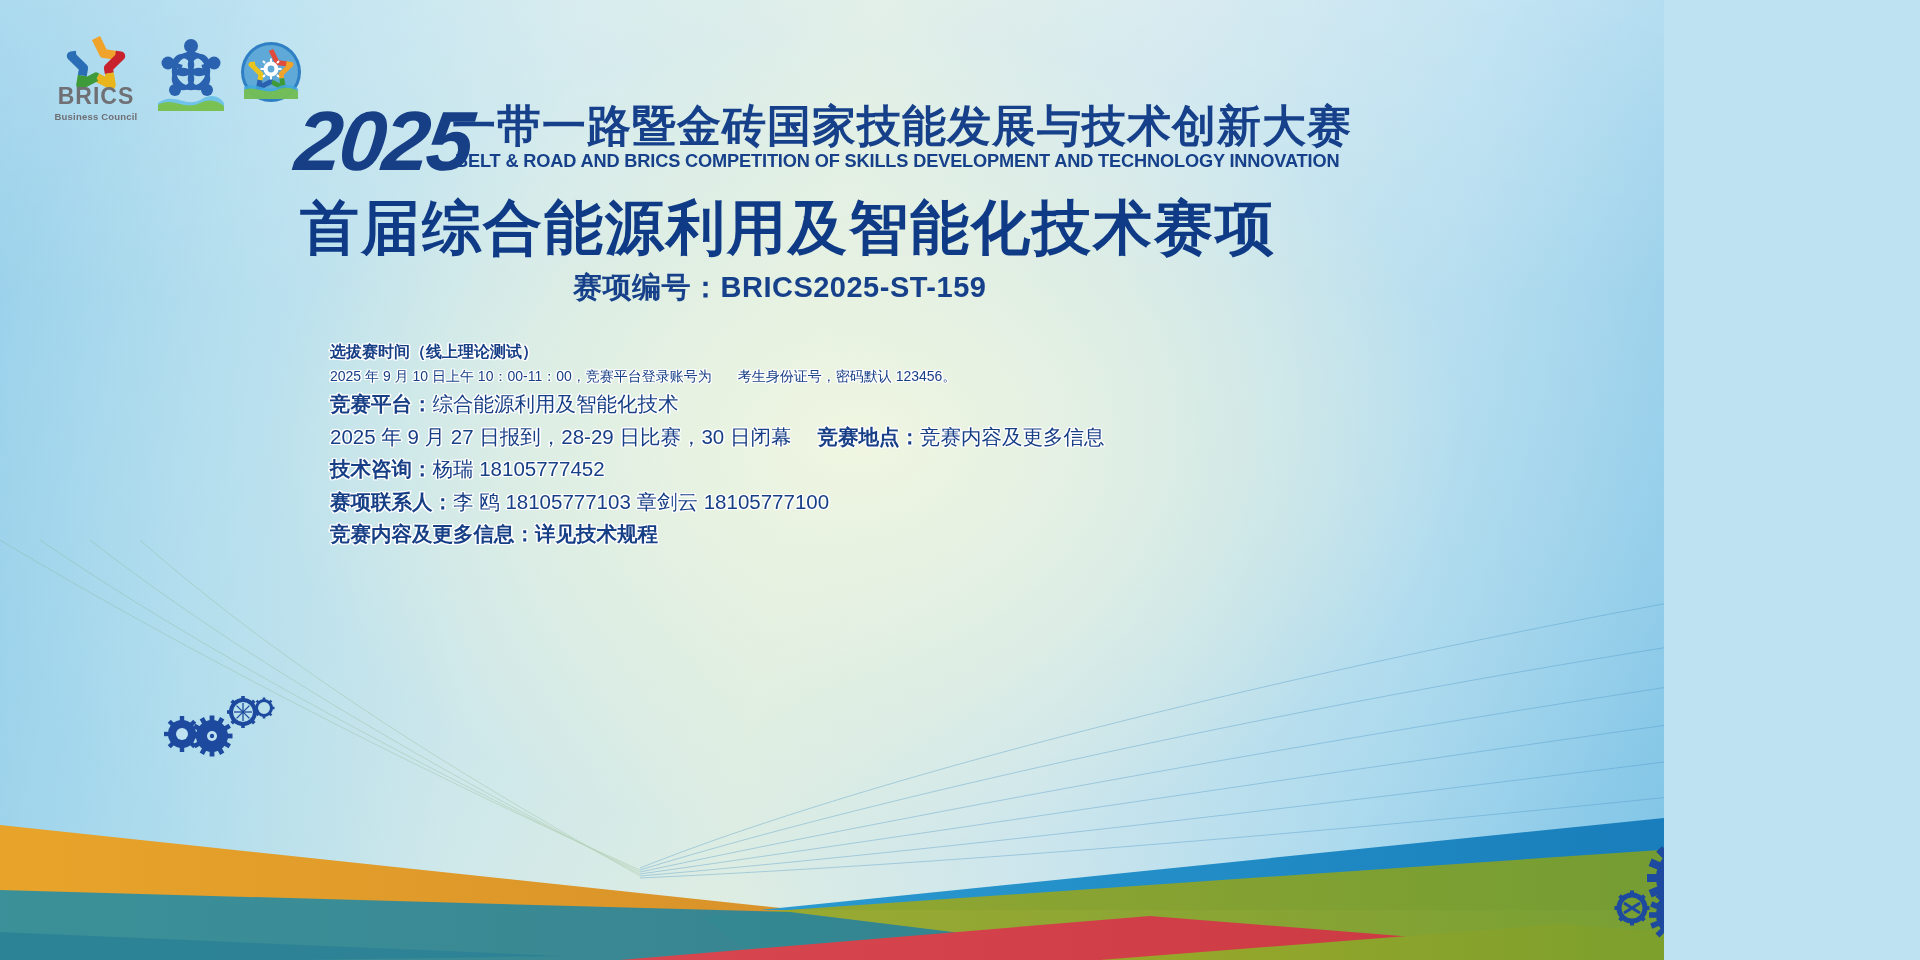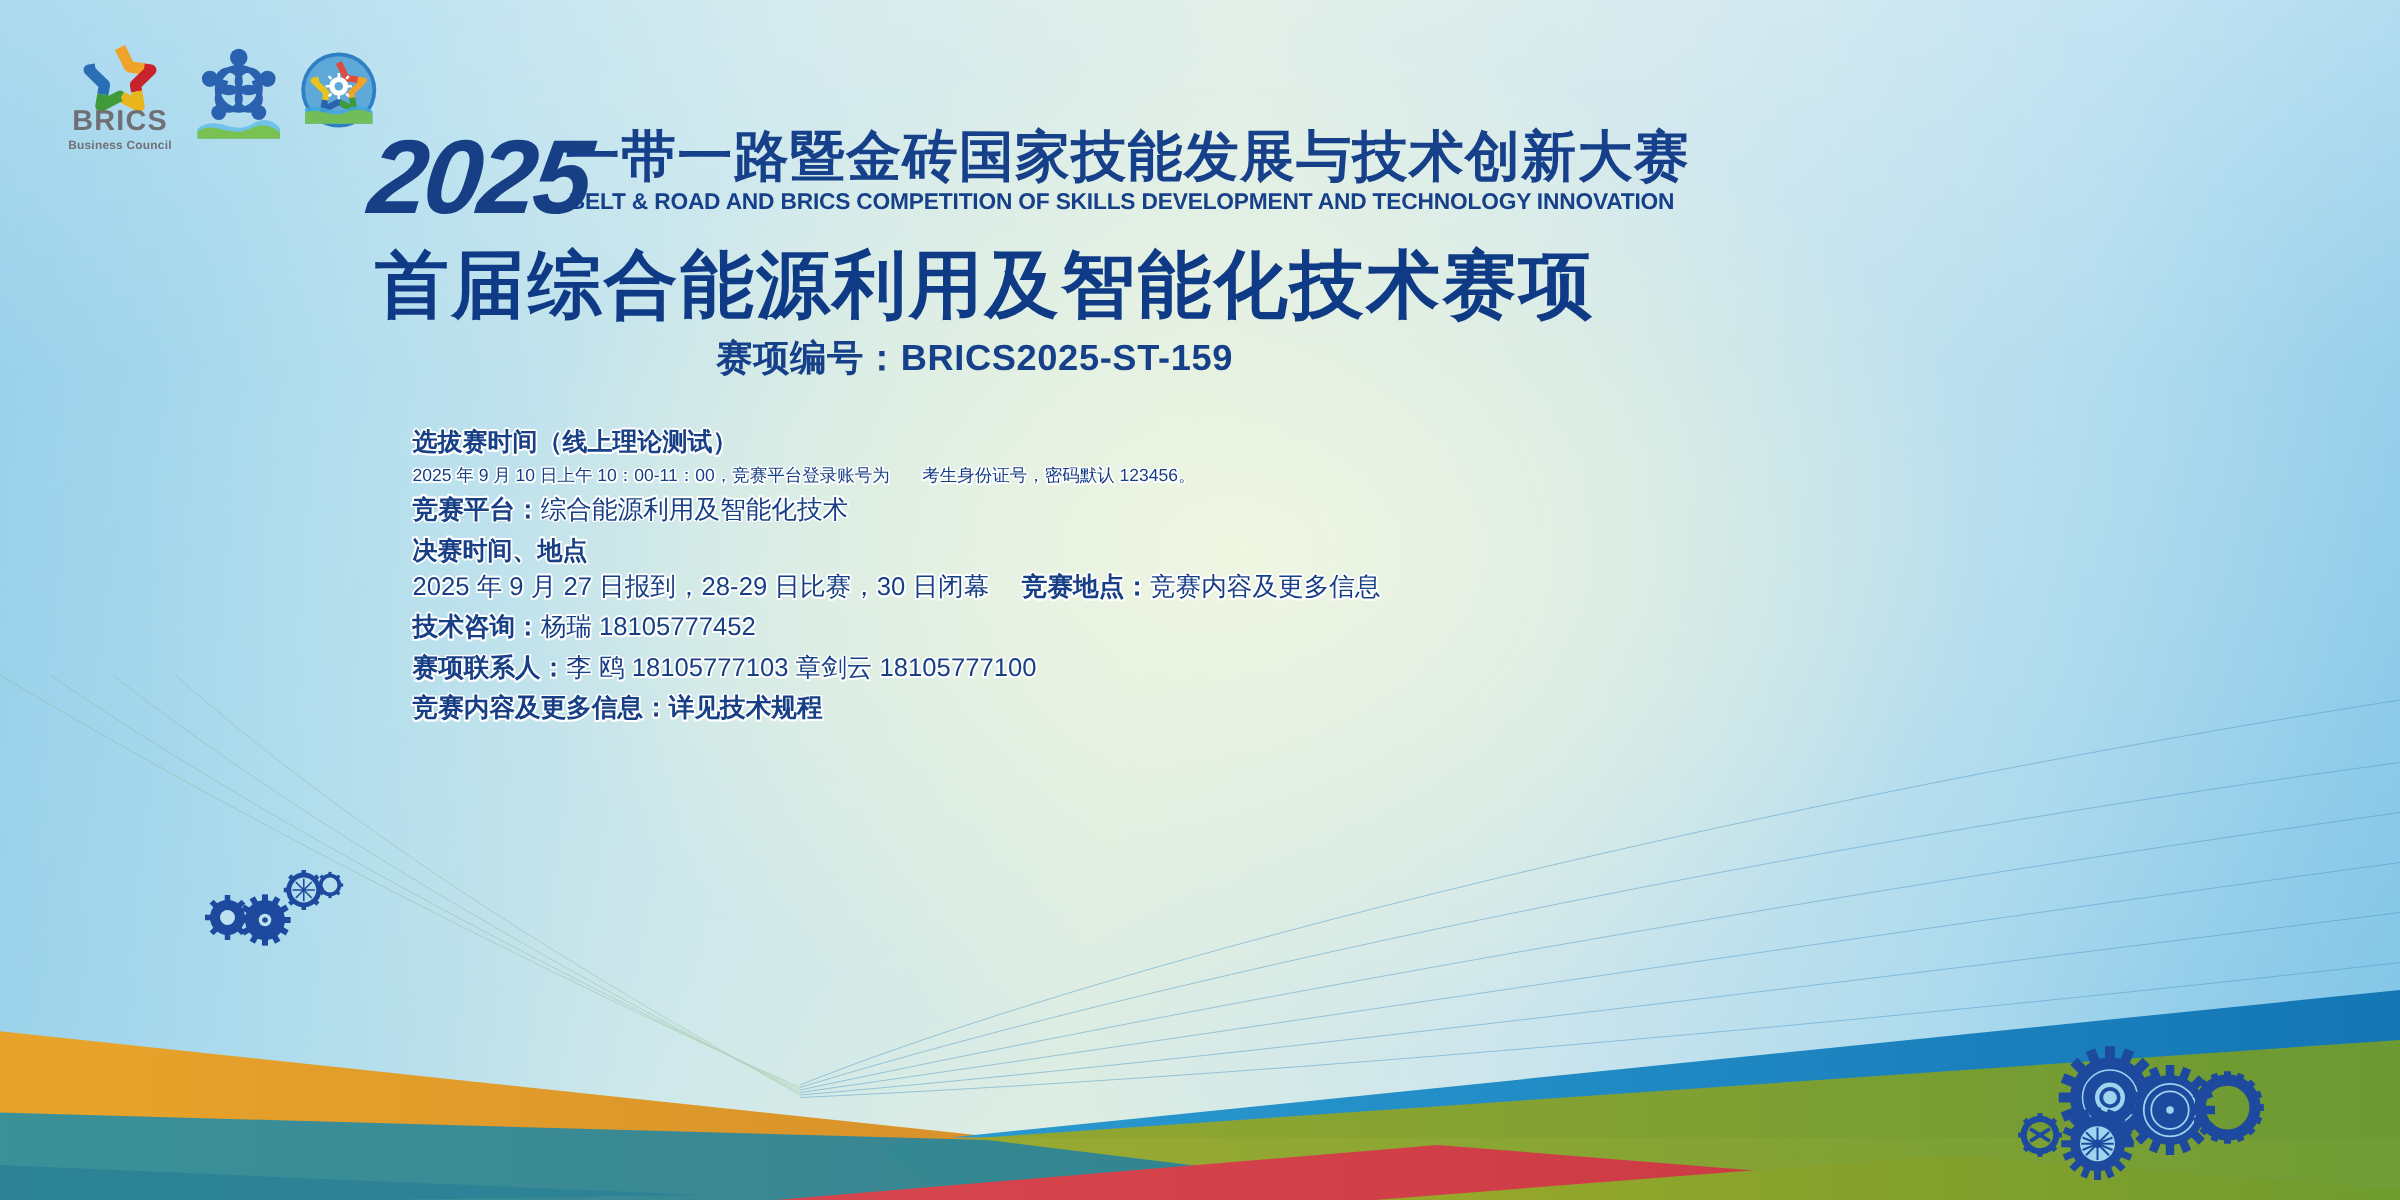--- a/index.html
+++ b/index.html
@@ -2,21 +2,21 @@
 <html><head>
 <meta charset="utf-8">
 <style>
   html,body{margin:0;padding:0;}
   body{
     width:1920px;height:960px;overflow:hidden;
     font-family:"Liberation Sans","DejaVu Sans",sans-serif;
     background:#bfe2f2;
   }
   #poster{
-    position:relative;width:1920px;height:960px;overflow:hidden;
+    position:relative;width:1664px;height:960px;overflow:hidden;
     background:
       radial-gradient(ellipse 900px 620px at 52% 46%, rgba(240,246,225,0.95) 0%, rgba(226,240,226,0.65) 38%, rgba(199,229,238,0.25) 66%, rgba(176,219,240,0) 100%),
       linear-gradient(100deg,#7ec5e6 0%, #a7d9ec 16%, #cfe8ea 32%, #e3efe0 48%, #cfe6ec 64%, #a8d8ee 82%, #74bfe4 100%);
   }
   
   .streak{position:absolute;pointer-events:none;}
   .s1{left:0;top:0;width:760px;height:960px;
       background:linear-gradient(115deg, rgba(255,255,255,0.22), rgba(255,255,255,0) 62%);}
   .s2{right:0;top:0;width:700px;height:960px;
       background:linear-gradient(245deg, rgba(255,255,255,0.20), rgba(255,255,255,0) 60%);}
@@ -69,21 +69,21 @@
   .details{
     position:absolute;left:330px;top:344px;z-index:30;width:1300px;
     color:#173f86;
   }
   .row{line-height:1.0;margin-bottom:10.5px;white-space:nowrap;
        text-shadow:
          -1.2px -1.2px 0 #fff, 1.2px -1.2px 0 #fff,
          -1.2px  1.2px 0 #fff, 1.2px  1.2px 0 #fff,
           0 -1.4px 0 #fff, 0 1.4px 0 #fff,
          -1.4px 0 0 #fff, 1.4px 0 0 #fff;}
-  .row.head{font-weight:bold;font-size:20px;margin-bottom:9px;}
+  .row.head{font-weight:bold;font-size:16px;margin-bottom:9px;}
   .row.body{font-size:14px;margin-bottom:11px;}
   .row.mixed{font-size:20.5px;}
   .row .lbl{font-weight:bold;}
   .row .val{font-weight:normal;}
   .gap-sm{margin-bottom:12px;}
   .sp{display:inline-block;width:26px;}
 
   
   .bottom{position:absolute;left:0;bottom:0;width:1920px;height:240px;z-index:20;pointer-events:none;}
   .gears{position:absolute;z-index:25;pointer-events:none;}
@@ -199,21 +199,20 @@
 
     <div class="row body">
       <span>2025 年 9 月 10 日上午 10：00-11：00，竞赛平台登录账号为</span><span class="sp"></span><span>考生身份证号，密码默认 123456。</span>
     </div>
 
     <div class="row mixed gap-sm">
       <span class="lbl">竞赛平台：</span><span class="val">综合能源利用及智能化技术</span>
     </div>
 
 
-    <div class="row head">决赛时间、地点</div>
 
     <div class="row mixed gap-sm">
       <span class="val">2025 年 9 月 27 日报到，28-29 日比赛，30 日闭幕</span><span class="sp"></span><span class="lbl">竞赛地点：</span><span class="val">竞赛内容及更多信息</span>
     </div>
 
     <div class="row mixed gap-sm">
       <span class="lbl">技术咨询：</span><span class="val">杨瑞 18105777452</span>
     </div>
 
     <div class="row mixed gap-sm">

